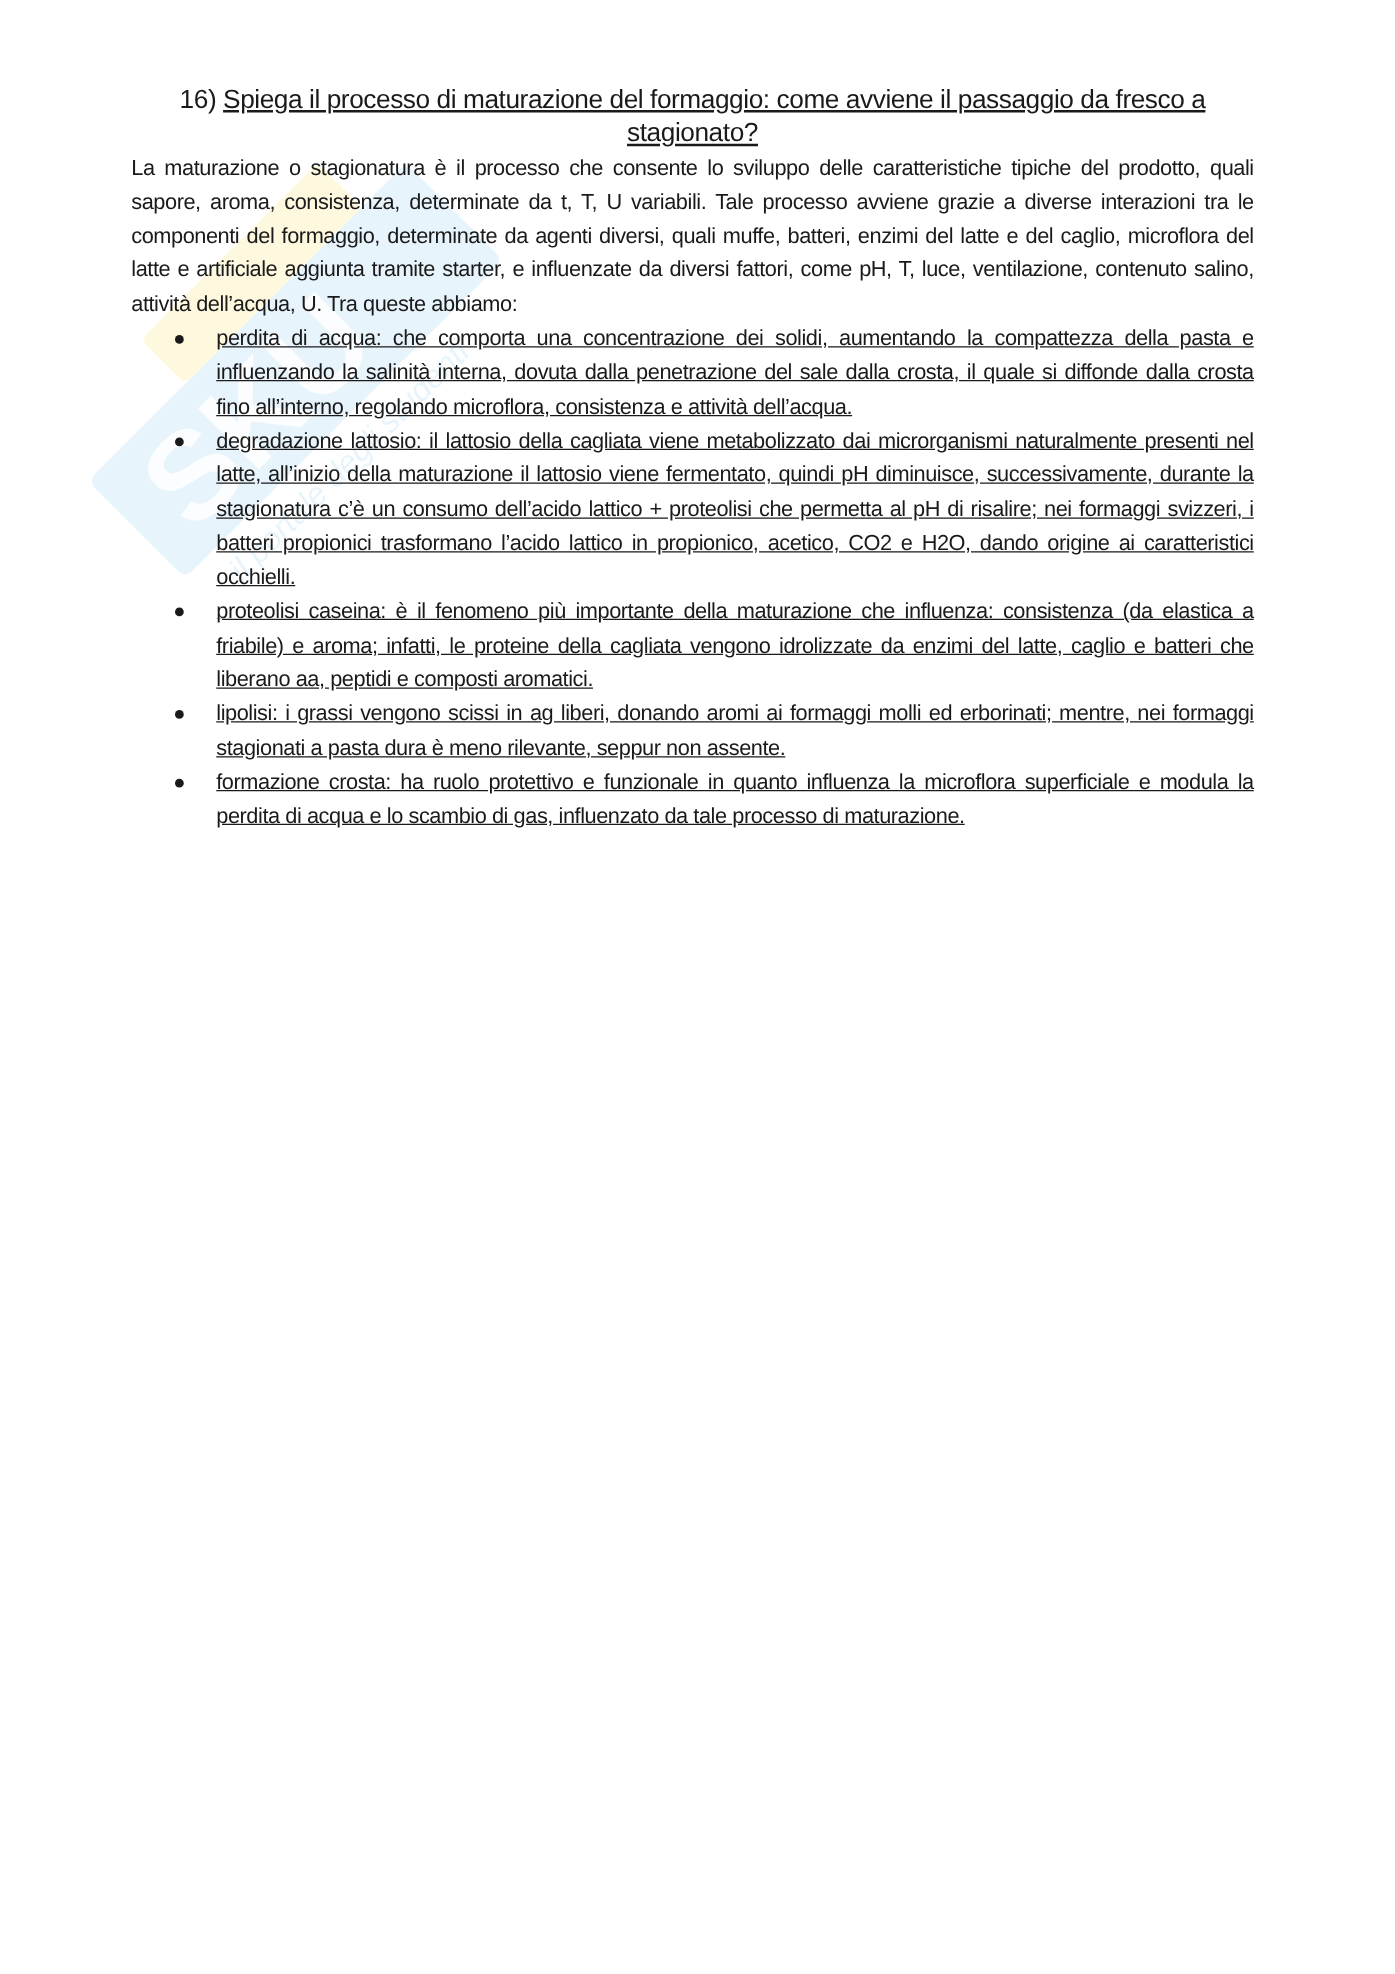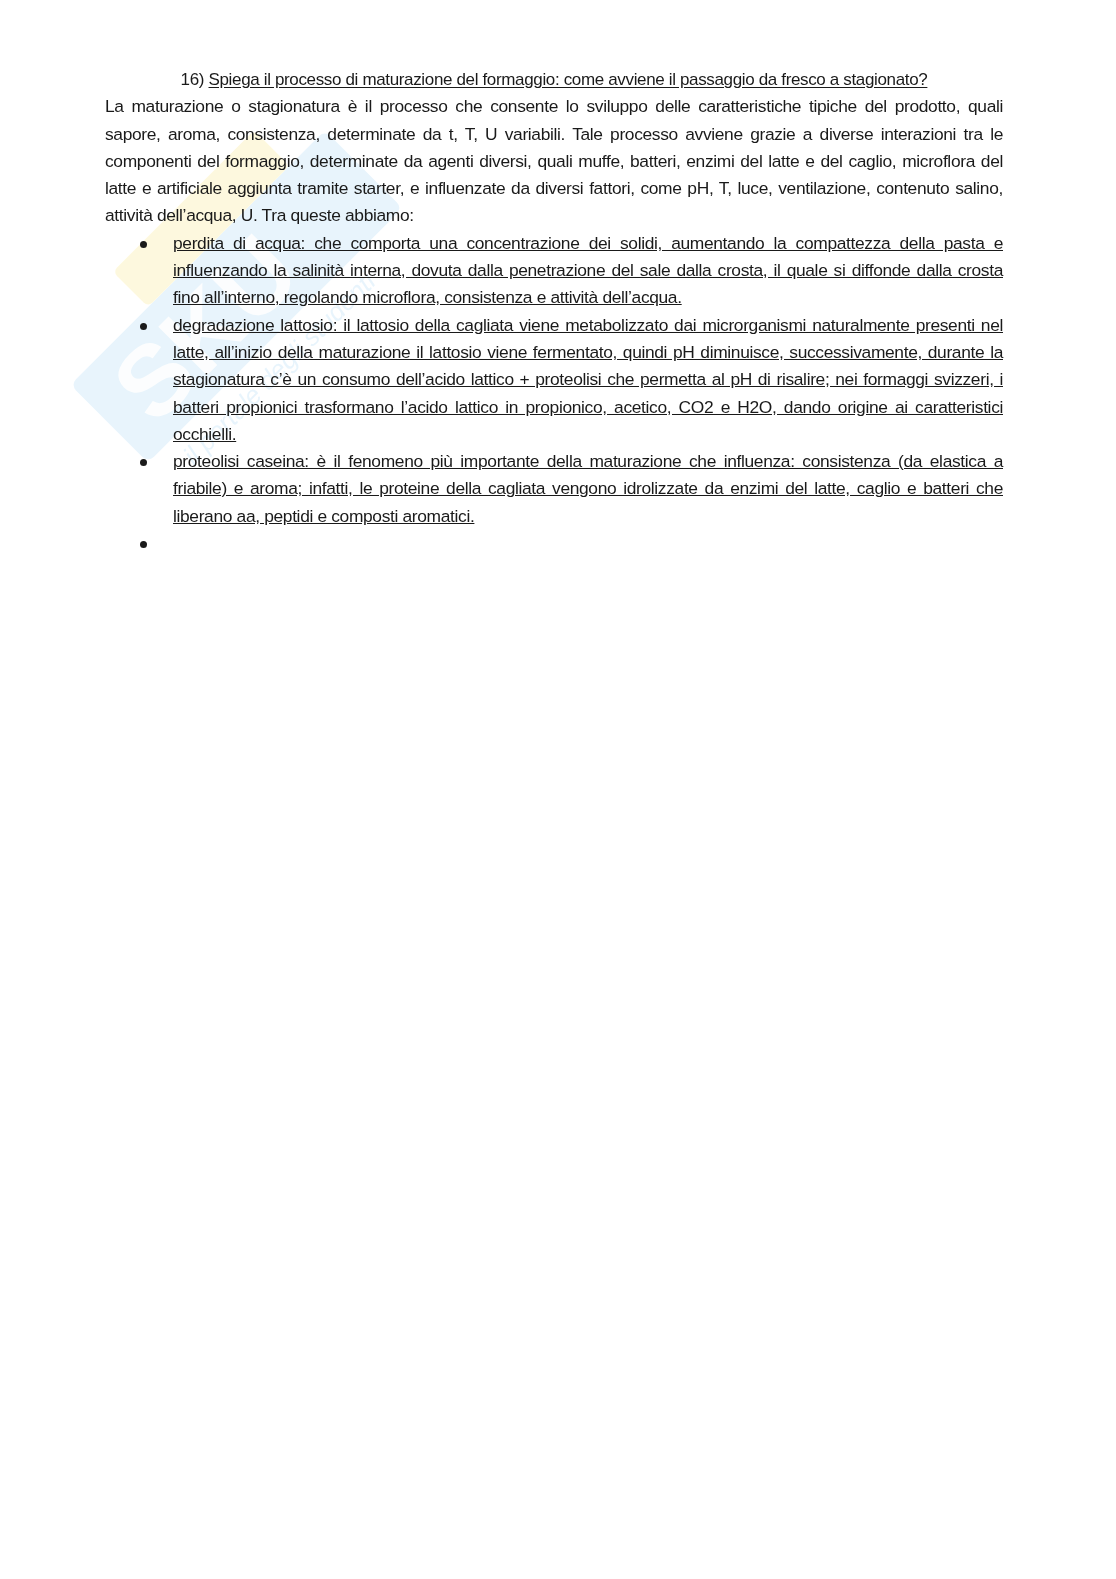--- a/index.html
+++ b/index.html
@@ -13,21 +13,21 @@
     pointer-events: none; z-index: 0;
   }
   .content {
     position: absolute; left: 105px; top: 66px; width: 898px;
     font-family: "Liberation Sans Narrow", "Liberation Sans", sans-serif;
     font-size: 17.4px; line-height: 27.3px; color: #1a1a1a; z-index: 1;
     letter-spacing: -0.35px;
   }
   .title {
     text-align: center; margin: 0; font-weight: normal;
-    font-size: 17px; line-height: 27.3px;
+    font-size: 21px; line-height: 27.3px;
   }
   .title .num { }
   .title .q { text-decoration: underline; text-underline-offset: 2px; }
   .intro { text-align: justify; margin: 0; }
   ul.bullets { list-style: none; margin: 0; padding: 0; }
   ul.bullets li { position: relative; padding-left: 68px; text-align: justify; text-decoration: underline; }
   ul.bullets li .dot {
     position: absolute; left: 35px; top: 11px; width: 7px; height: 7px;
     border-radius: 50%; background: #1a1a1a;
   }
@@ -49,16 +49,17 @@
   <div class="content">
     <p class="title">
       <span class="num">16)</span>
       <span class="q">Spiega il processo di maturazione del formaggio: come avviene il passaggio da fresco a stagionato?</span>
     </p>
     <p class="intro">La maturazione o stagionatura è il processo che consente lo sviluppo delle caratteristiche tipiche del prodotto, quali sapore, aroma, consistenza, determinate da t, T, U variabili. Tale processo avviene grazie a diverse interazioni tra le componenti del formaggio, determinate da agenti diversi, quali muffe, batteri, enzimi del latte e del caglio, microflora del latte e artificiale aggiunta tramite starter, e influenzate da diversi fattori, come pH, T, luce, ventilazione, contenuto salino, attività dell’acqua, U. Tra queste abbiamo:</p>
     <ul class="bullets">
       <li><span class="dot"></span><span>perdita di acqua: che comporta una concentrazione dei solidi, aumentando la compattezza della pasta e influenzando la salinità interna, dovuta dalla penetrazione del sale dalla crosta, il quale si diffonde dalla crosta fino all’interno, regolando microflora, consistenza e attività dell’acqua.</span></li>
       <li><span class="dot"></span><span>degradazione lattosio: il lattosio della cagliata viene metabolizzato dai microrganismi naturalmente presenti nel latte, all’inizio della maturazione il lattosio viene fermentato, quindi pH diminuisce, successivamente, durante la stagionatura c’è un consumo dell’acido lattico + proteolisi che permetta al pH di risalire; nei formaggi svizzeri, i batteri propionici trasformano l’acido lattico in propionico, acetico, CO2 e H2O, dando origine ai caratteristici occhielli.</span></li>
       <li><span class="dot"></span><span>proteolisi caseina: è il fenomeno più importante della maturazione che influenza: consistenza (da elastica a friabile) e aroma; infatti, le proteine della cagliata vengono idrolizzate da enzimi del latte, caglio e batteri che liberano aa, peptidi e composti aromatici.</span></li>
-      <li><span class="dot"></span></li>
+      <li><span class="dot"></span><span>lipolisi: i grassi vengono scissi in ag liberi, donando aromi ai formaggi molli ed erborinati; mentre, nei formaggi stagionati a pasta dura è meno rilevante, seppur non assente.</span></li>
+      <li><span class="dot"></span><span>formazione crosta: ha ruolo protettivo e funzionale in quanto influenza la microflora superficiale e modula la perdita di acqua e lo scambio di gas, influenzato da tale processo di maturazione.</span></li>
     </ul>
   </div>
 </div>
 
 </body></html>

